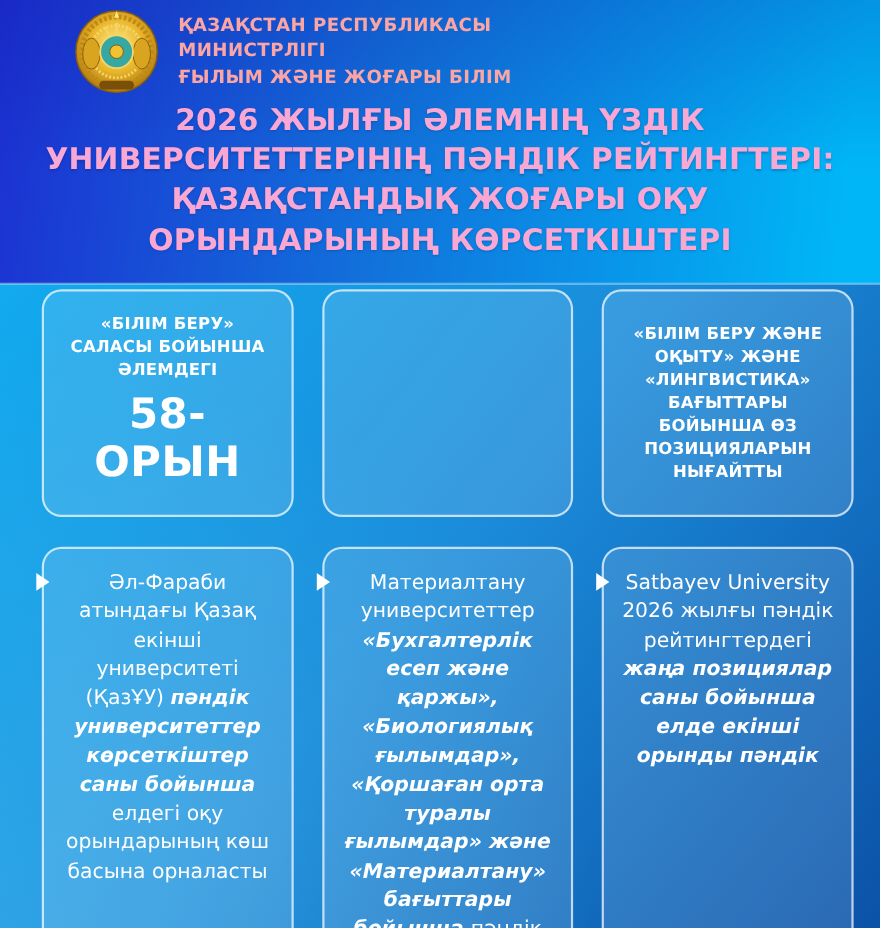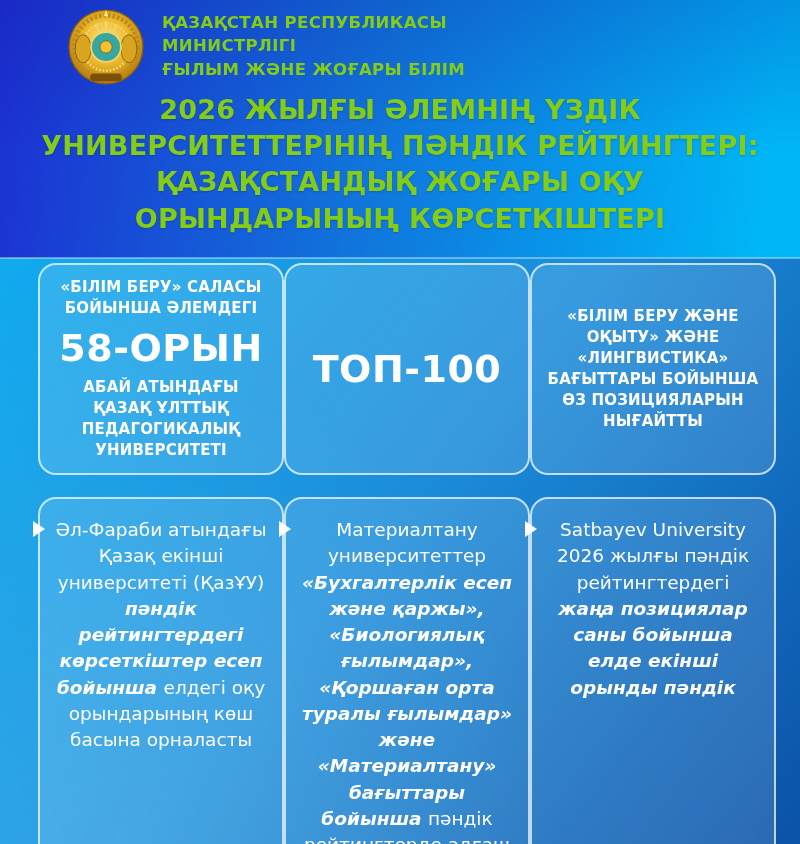--- a/index.html
+++ b/index.html
@@ -25,34 +25,34 @@
     position:absolute;top:257px;left:0;width:800px;height:2px;
     background:rgba(205,240,255,0.45);
   }
   
   .header{
     position:absolute;top:0;left:0;right:0;height:92px;
     display:flex;align-items:center;padding-left:62px;box-sizing:border-box;
   }
   .emblem{width:88px;height:88px;flex:0 0 auto;margin-top:2px;}
   .ministry{
-    margin-left:12px;color:#84cc16;font-size:16.5px;font-weight:600;
+    margin-left:12px;color:#fca5a5;font-size:16.5px;font-weight:600;
     line-height:1.42;letter-spacing:0.4px;text-transform:uppercase;
   }
   
   .title{
     position:absolute;top:92px;left:36px;right:36px;
-    text-align:center;color:#84cc16;font-weight:800;font-size:27px;
+    text-align:center;color:#f9a8d4;font-weight:800;font-size:27px;
     line-height:1.34;letter-spacing:0.2px;text-transform:uppercase;
     text-shadow:0 1px 2px rgba(0,30,90,0.25);
   }
   
   .cards-top,.cards-bottom{
     position:absolute;left:38px;right:24px;
-    display:grid;grid-template-columns:repeat(3,1fr);
+    display:grid;grid-template-columns:repeat(3,1fr);gap:26px;
   }
   .cards-top{top:263px;height:207px;}
   .cards-bottom{top:497px;height:333px;}
   .card{
     position:relative;border-radius:18px;
     background:rgba(255,255,255,0.13);
     border:2px solid rgba(255,255,255,0.70);
     color:#fff;box-sizing:border-box;
   }
   .card-inner{
@@ -123,42 +123,40 @@
   </div>
 </div>
 
 <div class="title">2026 ЖЫЛҒЫ ӘЛЕМНІҢ ҮЗДІК УНИВЕРСИТЕТТЕРІНІҢ ПӘНДІК РЕЙТИНГТЕРІ: ҚАЗАҚСТАНДЫҚ ЖОҒАРЫ ОҚУ ОРЫНДАРЫНЫҢ КӨРСЕТКІШТЕРІ</div>
 
 <div class="cards-top">
   <div class="card">
     <div class="card-inner">
       <div class="card-heading">«БІЛІМ БЕРУ» САЛАСЫ БОЙЫНША ӘЛЕМДЕГІ</div>
       <div class="card-big">58-ОРЫН</div>
-      <div class="card-sub">АБАЙ АТЫНДАҒЫ ҚАЗАҚ ҰЛТТЫҚ ПЕДАГОГИКАЛЫҚ УНИВЕРСИТЕТІ</div>
     </div>
   </div>
   <div class="card">
     <div class="card-inner">
-      <div class="card-big">ТОП-100</div>
 
     </div>
   </div>
   <div class="card">
     <div class="card-inner">
       <div class="card-heading">«БІЛІМ БЕРУ ЖӘНЕ ОҚЫТУ» ЖӘНЕ «ЛИНГВИСТИКА» БАҒЫТТАРЫ БОЙЫНША ӨЗ ПОЗИЦИЯЛАРЫН НЫҒАЙТТЫ</div>
 
     </div>
   </div>
 </div>
 
 <div class="cards-bottom">
   <div class="card bottom-card">
     <span class="tri-bullet"></span>
     <div class="card-inner">
-      <div class="bottom-text"><span>Әл-Фараби атындағы Қазақ екінші университеті (ҚазҰУ) </span><span class="em">пәндік рейтингтердегі көрсеткіштер есеп бойынша </span><span>елдегі оқу орындарының көш басына орналасты</span></div>
+      <div class="bottom-text"><span>Әл-Фараби атындағы Қазақ екінші университеті (ҚазҰУ) </span><span class="em">пәндік университеттер көрсеткіштер саны бойынша </span><span>елдегі оқу орындарының көш басына орналасты</span></div>
     </div>
   </div>
   <div class="card bottom-card">
     <span class="tri-bullet"></span>
     <div class="card-inner">
       <div class="bottom-text"><span>Материалтану университеттер </span><span class="em">«Бухгалтерлік есеп және қаржы», «Биологиялық ғылымдар», «Қоршаған орта туралы ғылымдар» және «Материалтану» бағыттары бойынша </span><span>пәндік рейтингтерде алғаш рет қатысты.</span></div>
     </div>
   </div>
   <div class="card bottom-card">
     <span class="tri-bullet"></span>

